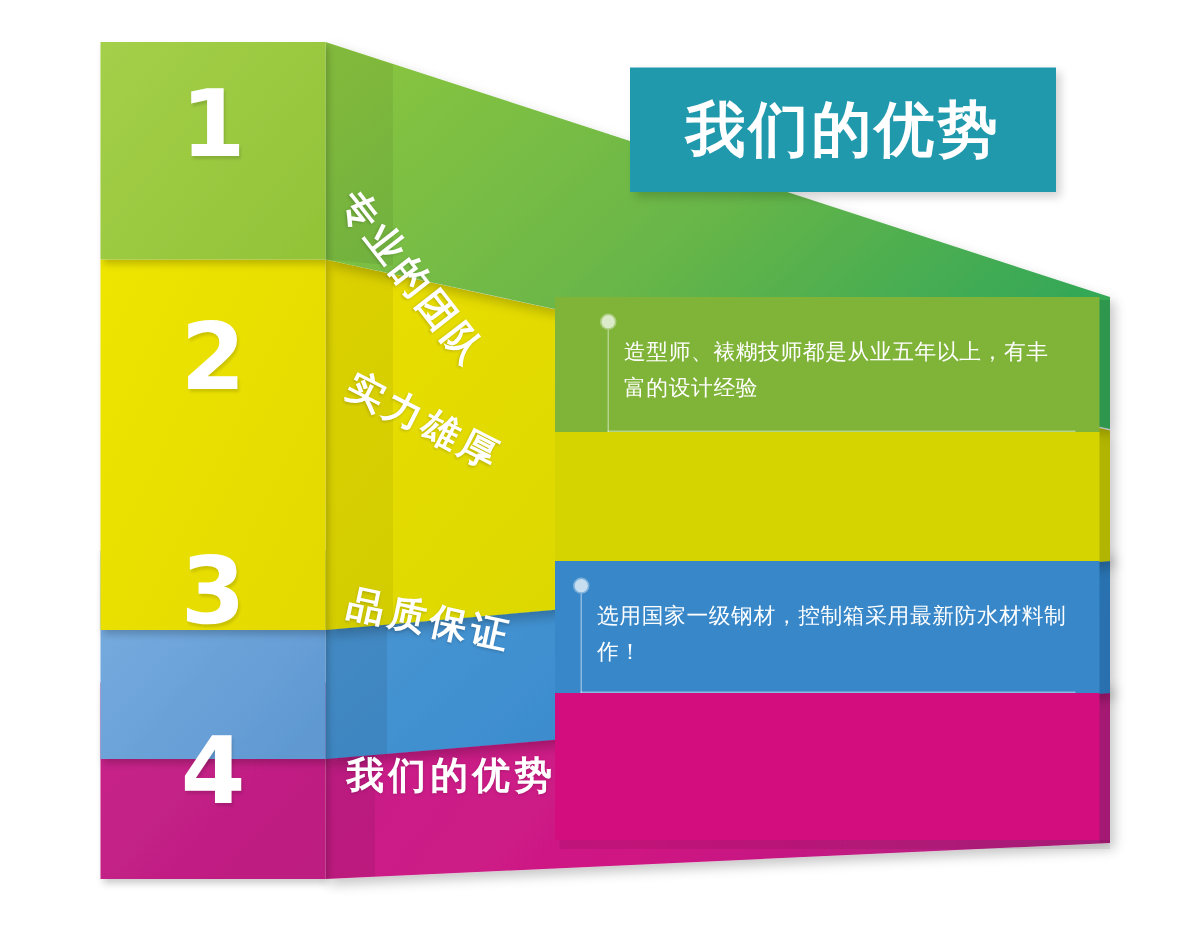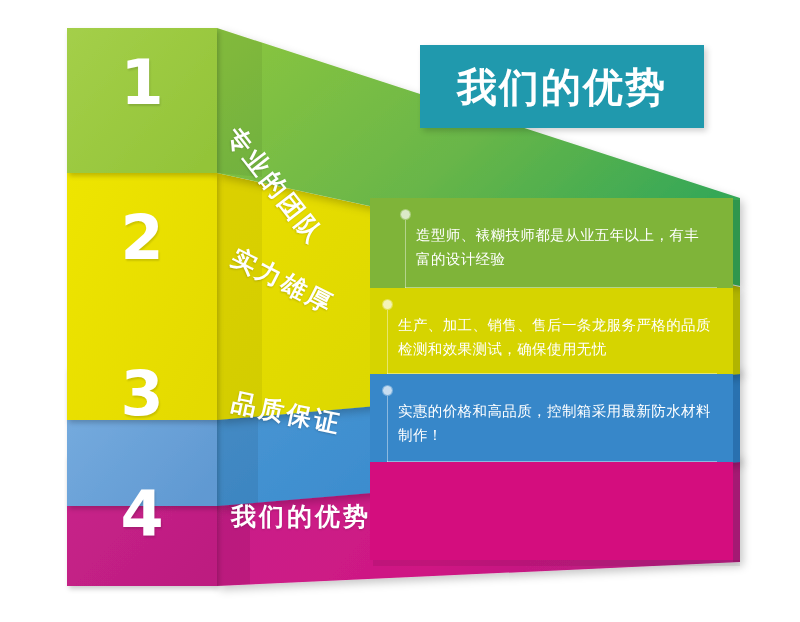--- a/index.html
+++ b/index.html
@@ -243,32 +243,24 @@
 
   <div class="desc d1">
     <div class="inner">
       <span class="bullet"></span>
       <span class="vline"></span>
       <span class="hline"></span>
       <p>造型师、裱糊技师都是从业五年以上，有丰富的设计经验</p>
     </div>
   </div>
 
-  <div class="desc d2">
-    <div class="inner">
-      <span class="bullet"></span>
-      <span class="vline"></span>
-      <span class="hline"></span>
-      <p>生产、加工、销售、售后一条龙服务严格的品质检测和效果测试，确保使用无忧</p>
-    </div>
-  </div>
 
   <div class="desc d3">
     <div class="inner">
       <span class="bullet"></span>
       <span class="vline"></span>
       <span class="hline"></span>
-      <p>实惠的价格和高品质，控制箱采用最新防水材料制作！</p>
+      <p>选用国家一级钢材，控制箱采用最新防水材料制作！</p>
     </div>
   </div>
 
 
 </div>
 
 </body></html>

